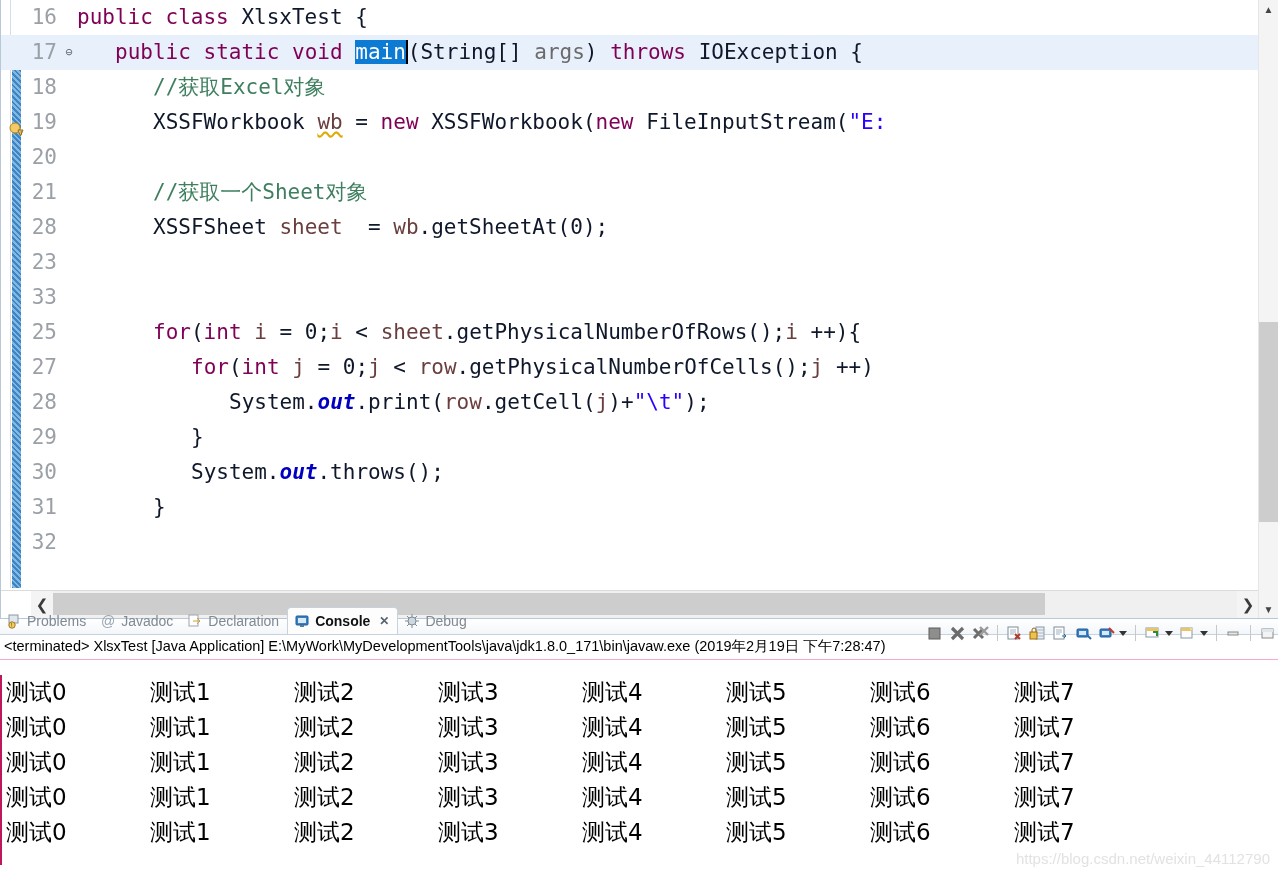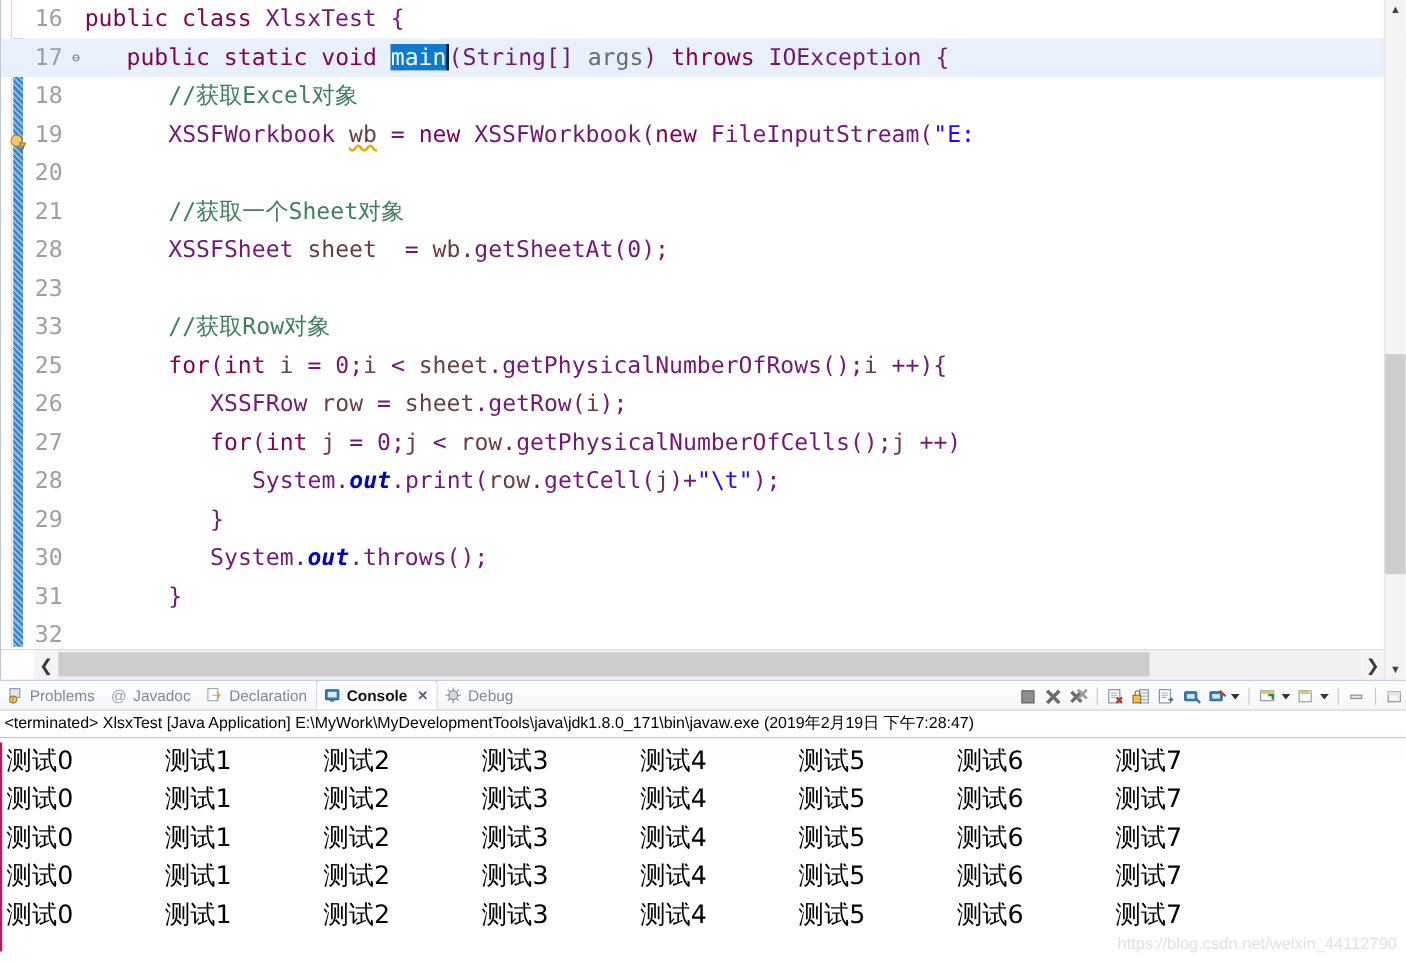--- a/index.html
+++ b/index.html
@@ -58,21 +58,21 @@
   }
   .warn-ico {
     position: absolute; left: 8px; top: 9px; width: 17px; height: 16px;
   }
   .code {
     position: absolute; left: 76px; top: 0;
     white-space: pre;
   }
   
   .kw   { color: #7f0055; font-weight: normal; }
-  .plain{ color: #701a75; }
+  .plain{ color: #0f172a; }
   .cmt  { color: #3f7f5f; }
   .str  { color: #2a00ff; }
   .fld  { color: #0000c0; font-weight: bold; font-style: italic; }
   .loc  { color: #6a3e3e; }
   .prm  { color: #6a6a6a; }
   .sel  { background: #0d7ad4; color: #ffffff; }
   .caret-after { border-right: 2px solid #000; }
   .warnunder {
     text-decoration: underline wavy #e0a800;
     text-decoration-skip-ink: none;
@@ -105,21 +105,21 @@
     background: #cdcdcd;
   }
 
   
   .panel {
     position: absolute; left: 0; top: 618px; width: 1278px; height: 257px;
     background: #ffffff;
     border-top: 1px solid #b9c7d6;
   }
   .tabbar {
-    position: relative; height: 27px; width: 100%;
+    position: relative; height: 16px; width: 100%;
     background: linear-gradient(#ffffff, #f3f6fa);
     border-bottom: 1px solid #c6d2de;
     display: flex; align-items: flex-end;
   }
   .tab {
     display: flex; align-items: center; gap: 5px;
     height: 26px; padding: 0 8px 0 6px;
     font-size: 14px; color: #7f8a94;
     position: relative;
   }
@@ -184,23 +184,22 @@
           <div class="row"><span class="lineno">18</span><span class="code" style="left: 152px;"><span class="cmt">//获取Excel对象</span></span></div>
           <div class="row"><span class="lineno">19</span><span class="warn-ico"><svg width="17" height="16" viewBox="0 0 17 16">
                 <circle cx="6" cy="6" r="5" fill="#f5c96a" stroke="#b8860b"></circle>
                 <path d="M9 8 l5 0 -2.5 6 z" fill="#f7d98a" stroke="#9a6b10"></path>
                 <text x="10.2" y="13.2" font-size="6" fill="#5a3a00">!</text>
               </svg></span><span class="code" style="left: 152px;"><span class="plain">XSSFWorkbook </span><span class="loc warnunder">wb</span><span class="plain"> = </span><span class="kw">new </span><span class="plain">XSSFWorkbook(</span><span class="kw">new </span><span class="plain">FileInputStream(</span><span class="str">"E:</span></span></div>
           <div class="row"><span class="lineno">20</span><span class="code" style="left: 76px;"></span></div>
           <div class="row"><span class="lineno">21</span><span class="code" style="left: 152px;"><span class="cmt">//获取一个Sheet对象</span></span></div>
           <div class="row"><span class="lineno">28</span><span class="code" style="left: 152px;"><span class="plain">XSSFSheet </span><span class="loc">sheet</span><span class="plain">  = </span><span class="loc">wb</span><span class="plain">.getSheetAt(0);</span></span></div>
           <div class="row"><span class="lineno">23</span><span class="code" style="left: 76px;"></span></div>
-          <div class="row"><span class="lineno">33</span><span class="code" style="left: 152px;"><span class="cmt">//获取Row对象</span></span></div>
+          <div class="row"><span class="lineno">33</span></div>
           <div class="row"><span class="lineno">25</span><span class="code" style="left: 152px;"><span class="kw">for</span><span class="plain">(</span><span class="kw">int </span><span class="loc">i</span><span class="plain"> = 0;</span><span class="loc">i</span><span class="plain"> &lt; </span><span class="loc">sheet</span><span class="plain">.getPhysicalNumberOfRows();</span><span class="loc">i</span><span class="plain"> ++){</span></span></div>
-          <div class="row"><span class="lineno">26</span><span class="code" style="left: 190px;"><span class="plain">XSSFRow </span><span class="loc">row</span><span class="plain"> = </span><span class="loc">sheet</span><span class="plain">.getRow(</span><span class="loc">i</span><span class="plain">);</span></span></div>
           <div class="row"><span class="lineno">27</span><span class="code" style="left: 190px;"><span class="kw">for</span><span class="plain">(</span><span class="kw">int </span><span class="loc">j</span><span class="plain"> = 0;</span><span class="loc">j</span><span class="plain"> &lt; </span><span class="loc">row</span><span class="plain">.getPhysicalNumberOfCells();</span><span class="loc">j</span><span class="plain"> ++)</span></span></div>
           <div class="row"><span class="lineno">28</span><span class="code" style="left: 228px;"><span class="plain">System.</span><span class="fld">out</span><span class="plain">.print(</span><span class="loc">row</span><span class="plain">.getCell(</span><span class="loc">j</span><span class="plain">)+</span><span class="str">"\t"</span><span class="plain">);</span></span></div>
           <div class="row"><span class="lineno">29</span><span class="code" style="left: 190px;"><span class="plain">}</span></span></div>
           <div class="row"><span class="lineno">30</span><span class="code" style="left: 190px;"><span class="plain">System.</span><span class="fld">out</span><span class="plain">.throws();</span></span></div>
           <div class="row"><span class="lineno">31</span><span class="code" style="left: 152px;"><span class="plain">}</span></span></div>
           <div class="row"><span class="lineno">32</span><span class="code" style="left: 76px;"></span></div>
         </div>
     </div>
 
     <div class="h-scroll">

